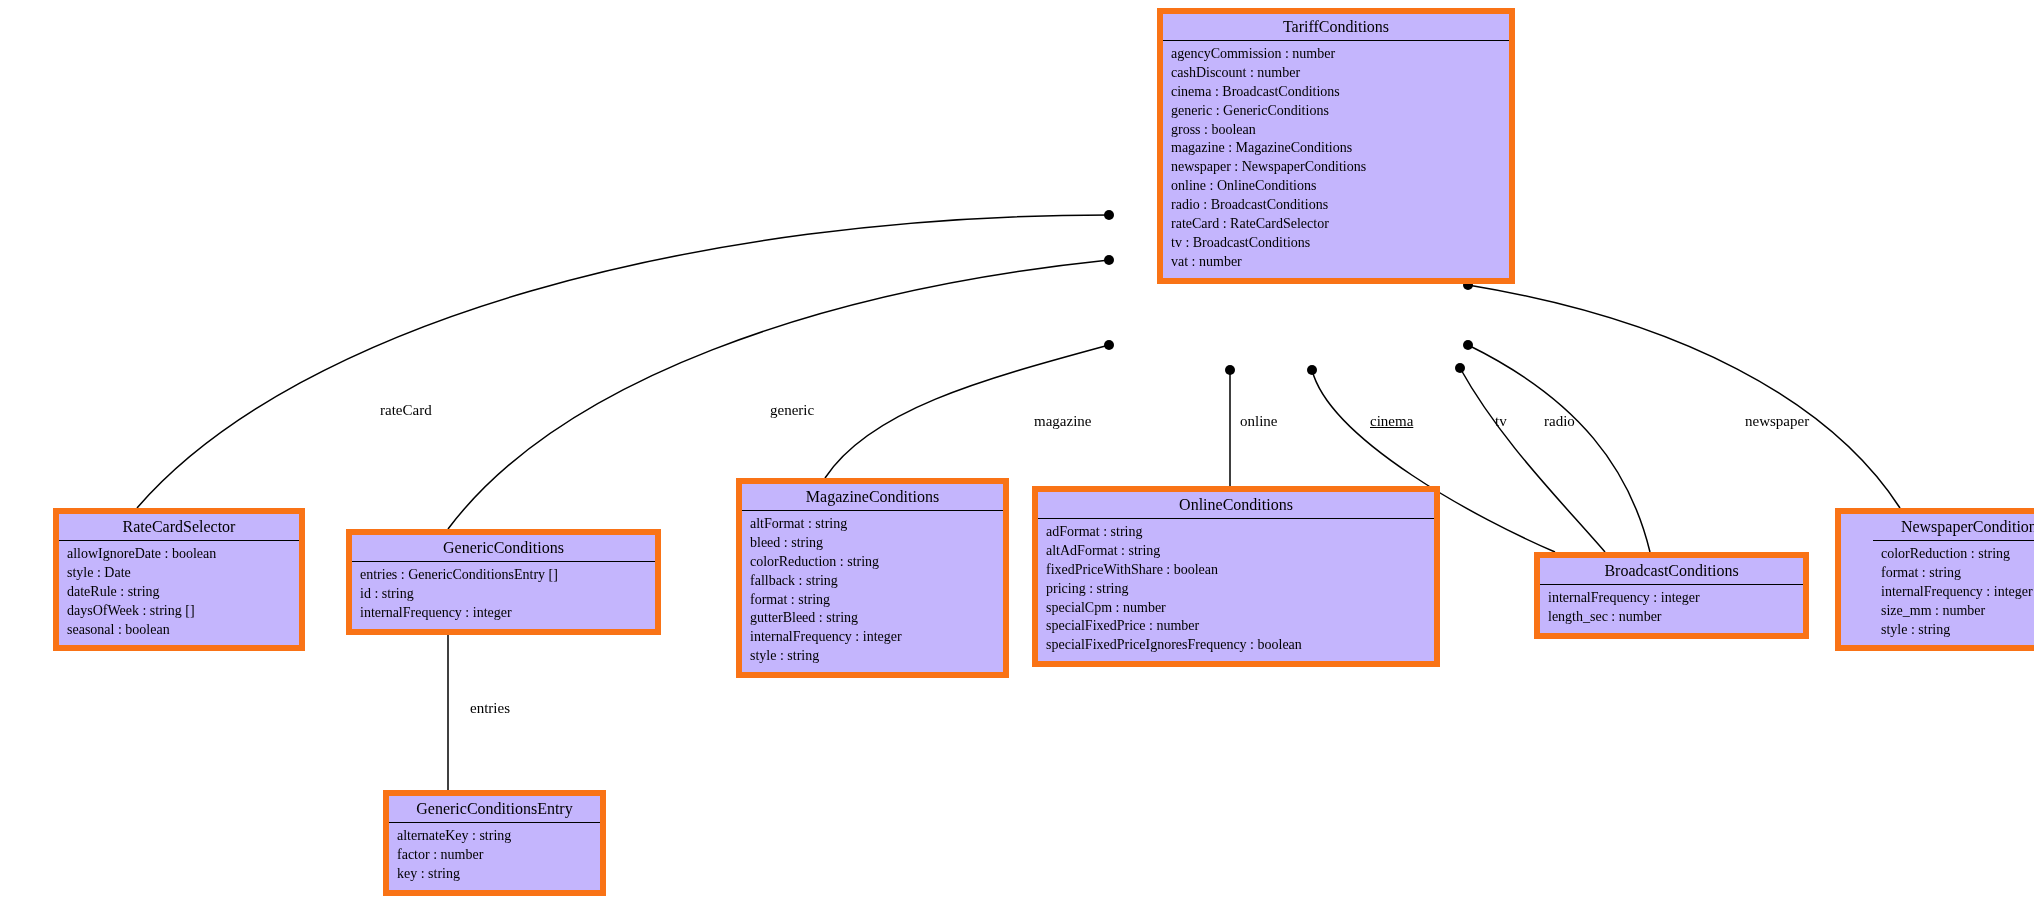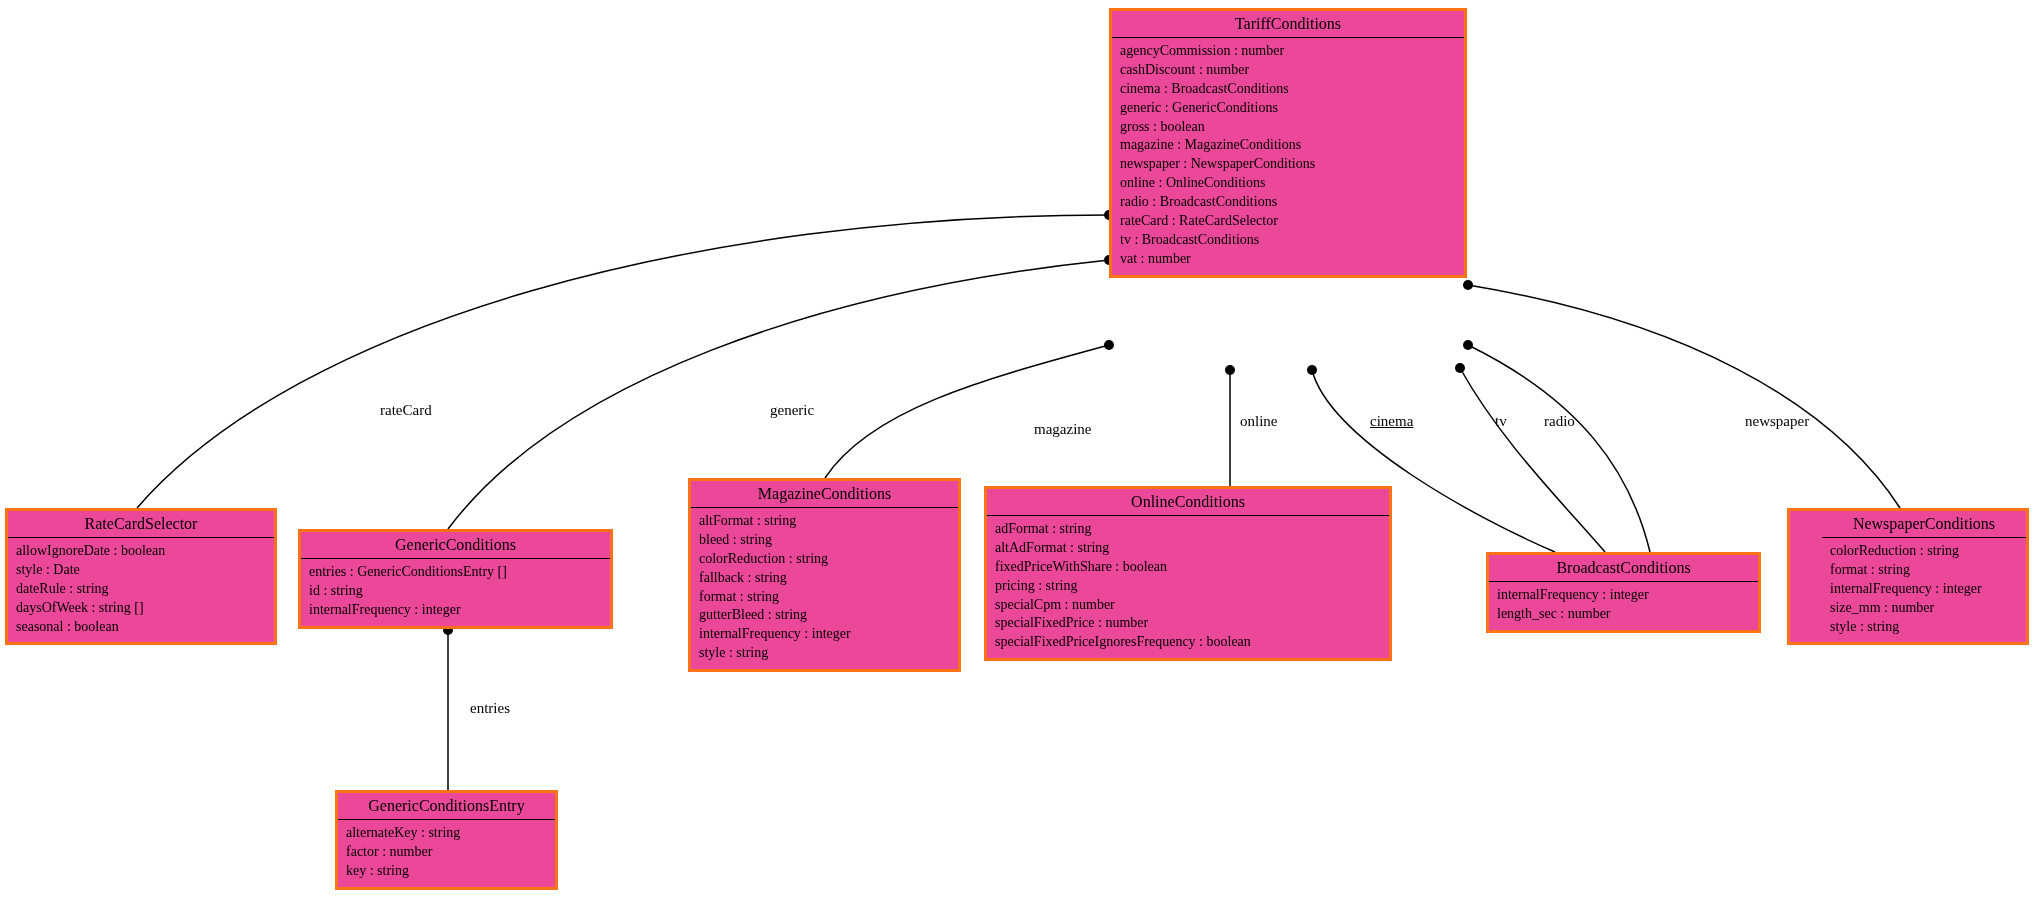--- a/index.html
+++ b/index.html
@@ -18,23 +18,24 @@
   svg.edges {
     position: absolute;
     top: 0;
     left: 0;
     width: 2034px;
     height: 908px;
     pointer-events: none;
   }
   .uml-class {
     position: absolute;
-    background: #ec4899;
-    border: 3px solid #f97316;
+    background: #c4b5fd;
+    border: 6px solid #f97316;
     box-sizing: border-box;
+    margin-left: 48px;
   }
   .uml-title {
     text-align: center;
     font-weight: normal;
     font-size: 16px;
     padding: 4px 10px 4px 10px;
     border-bottom: 1px solid #000;
     white-space: nowrap;
   }
   .uml-body {
@@ -82,21 +83,21 @@
 
     <path d="M 1468 285 C 1680 320, 1830 400, 1900 508" stroke="#000" fill="none" stroke-width="1.5"></path>
     <circle cx="1468" cy="285" r="5" fill="#000"></circle>
 
     <path d="M 448 630 L 448 790" stroke="#000" fill="none" stroke-width="1.5"></path>
     <circle cx="448" cy="630" r="5" fill="#000"></circle>
   </svg>
 
   <div class="edge-label" style="left:380px; top:402px;">rateCard</div>
   <div class="edge-label" style="left:770px; top:402px;">generic</div>
-  <div class="edge-label" style="left:1034px; top:413px;margin-top:8px;">magazine</div>
+  <div class="edge-label" style="left:1034px; top:413px;">magazine</div>
   <div class="edge-label" style="left:1240px; top:413px;">online</div>
   <div class="edge-label" style="left:1370px; top:413px;text-decoration:underline;">cinema</div>
   <div class="edge-label" style="left:1495px; top:413px;">tv</div>
   <div class="edge-label" style="left:1544px; top:413px;text-align:center;">radio</div>
   <div class="edge-label" style="left:1745px; top:413px;">newspaper</div>
   <div class="edge-label" style="left:470px; top:700px;">entries</div>
 
   <div class="uml-class" style="left:1109px; top:8px; width:358px;">
     <div class="uml-title">TariffConditions</div>
     <div class="uml-body">
@@ -108,21 +109,21 @@
       <div class="uml-attr">magazine : MagazineConditions</div>
       <div class="uml-attr">newspaper : NewspaperConditions</div>
       <div class="uml-attr">online : OnlineConditions</div>
       <div class="uml-attr">radio : BroadcastConditions</div>
       <div class="uml-attr">rateCard : RateCardSelector</div>
       <div class="uml-attr">tv : BroadcastConditions</div>
       <div class="uml-attr">vat : number</div>
     </div>
   </div>
 
-  <div class="uml-class" style="left:5px; top:508px; width:272px;">
+  <div class="uml-class" style="left:5px; top:508px; width:252px;">
     <div class="uml-title">RateCardSelector</div>
     <div class="uml-body">
       <div class="uml-attr">allowIgnoreDate : boolean</div>
       <div class="uml-attr">style : Date</div>
       <div class="uml-attr">dateRule : string</div>
       <div class="uml-attr">daysOfWeek : string []</div>
       <div class="uml-attr">seasonal : boolean</div>
     </div>
   </div>
 

